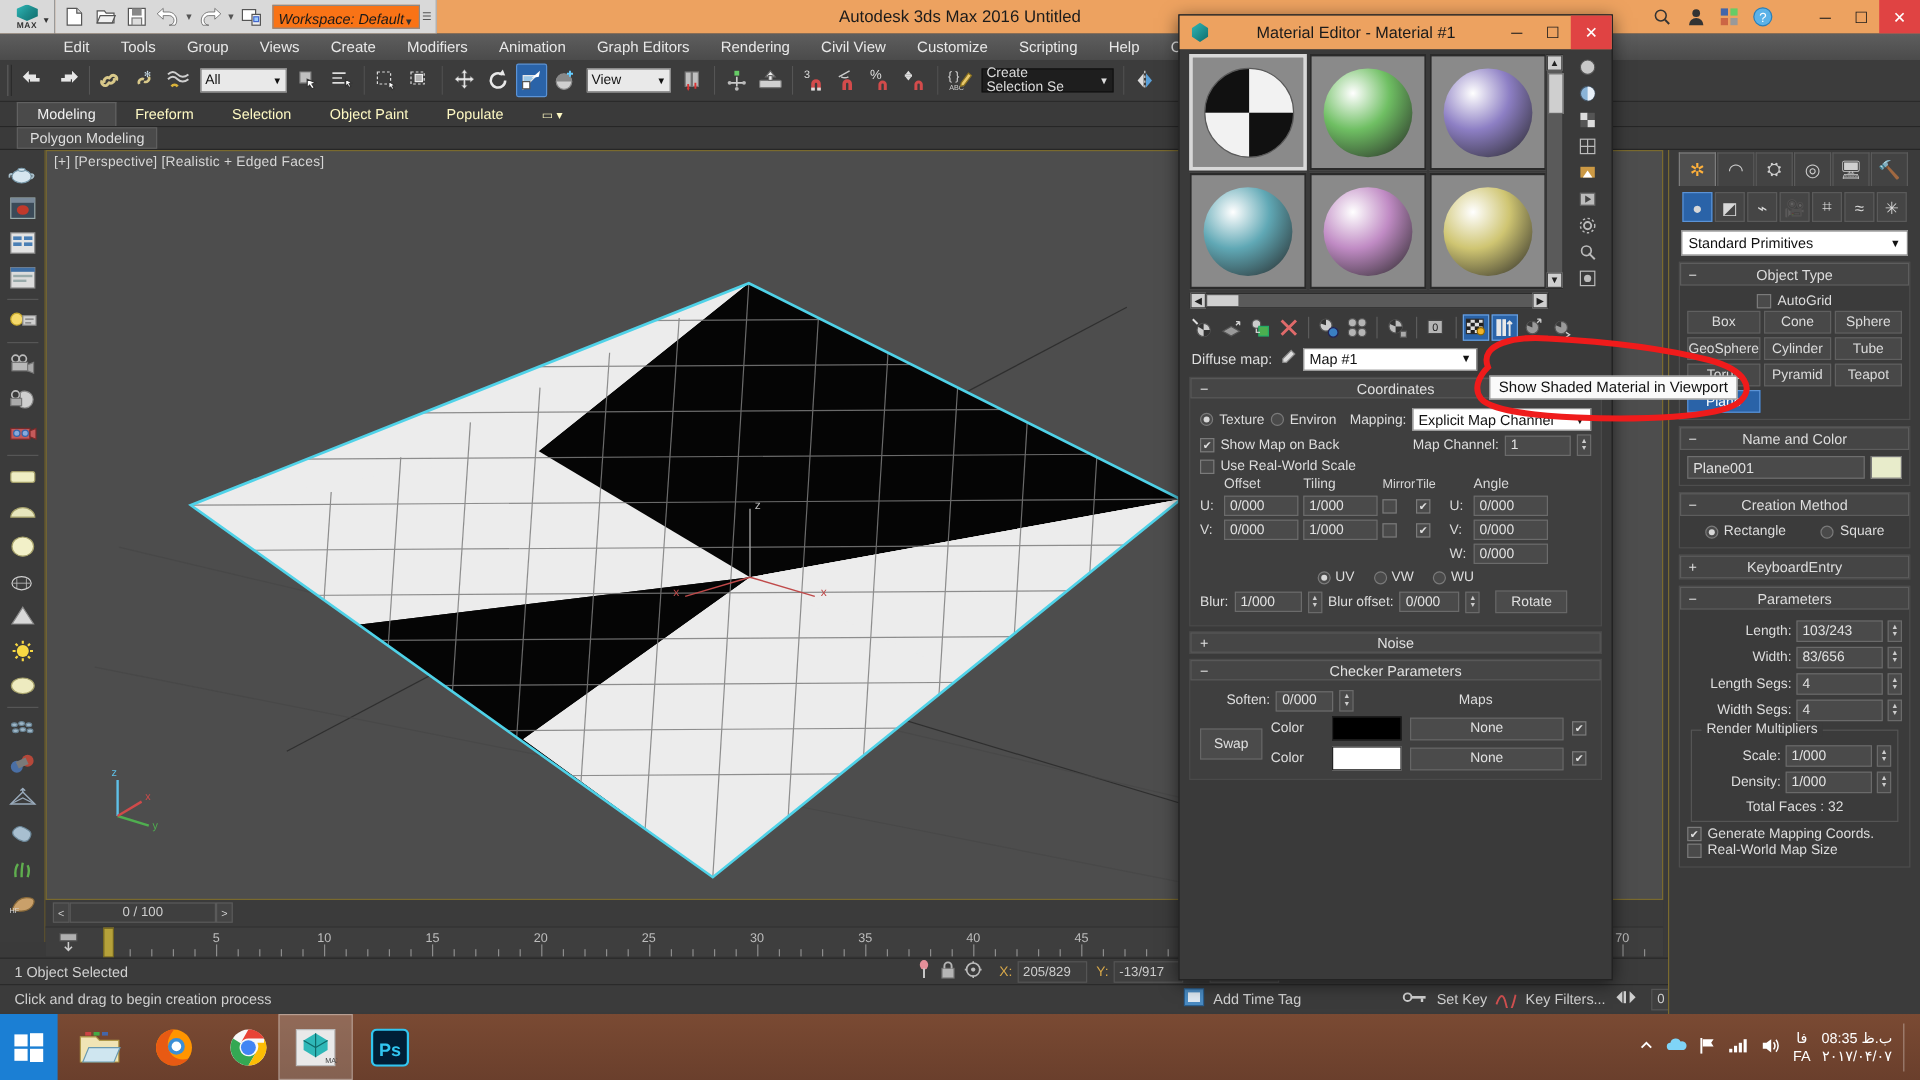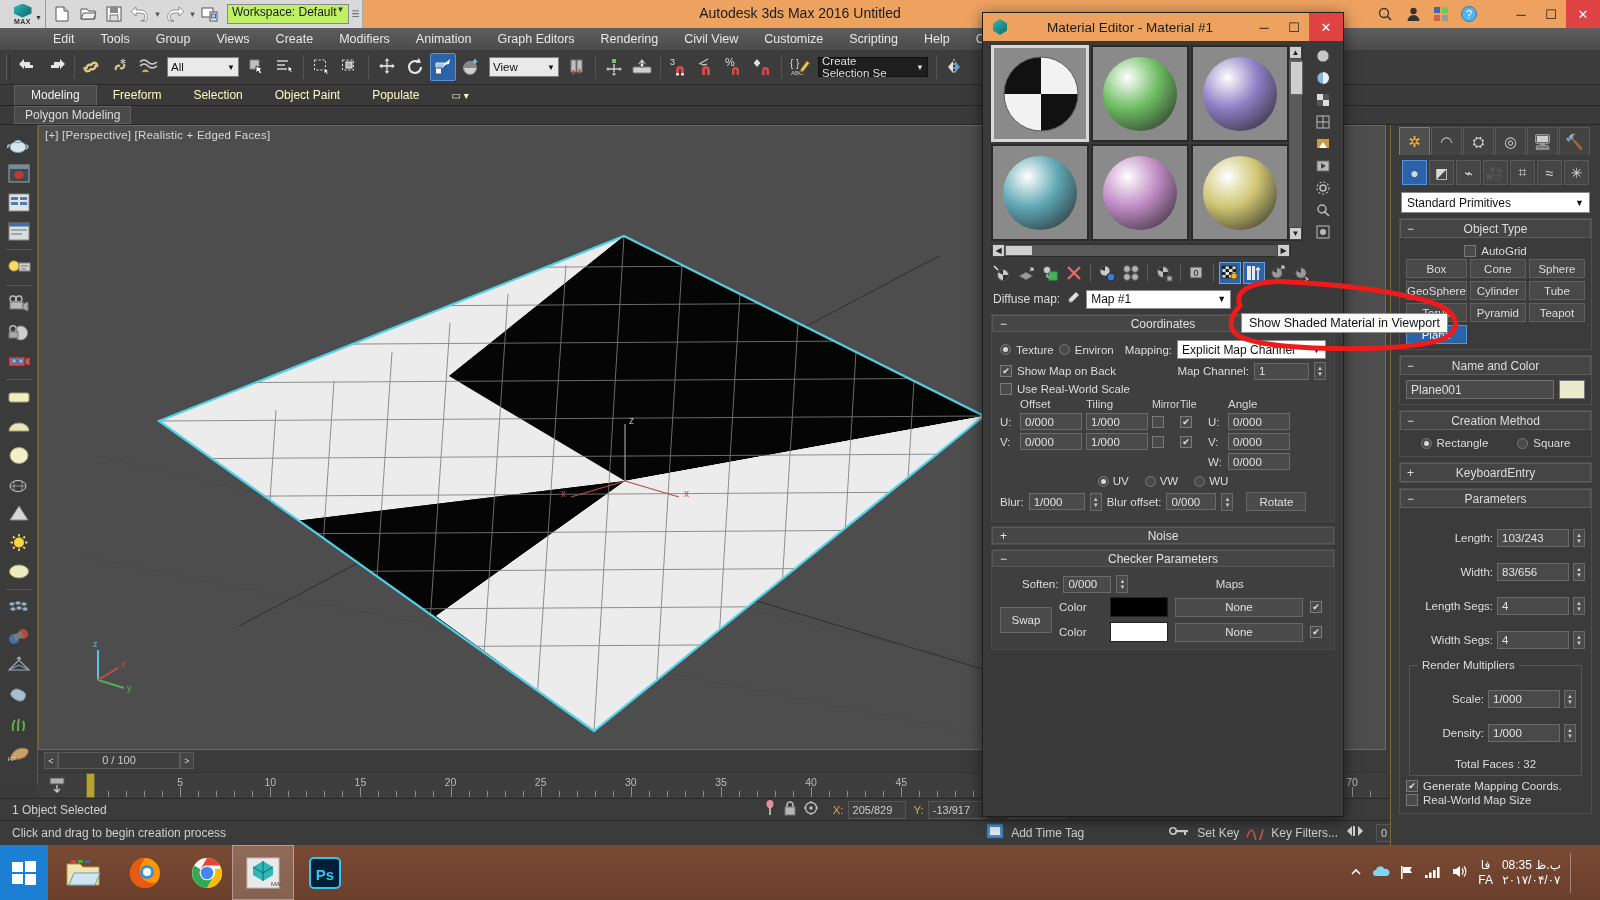--- a/index.html
+++ b/index.html
@@ -16,23 +16,23 @@
   .maxlogo .gem { width:18px; height:14px; background:
       linear-gradient(135deg,#2fb8b8 0%, #1d8c8c 50%, #0f6b6b 100%);
       clip-path:polygon(50% 0,100% 28%,100% 72%,50% 100%,0 72%,0 28%); }
   .maxlogo .mx { font-size:7px; color:#333; font-weight:bold; letter-spacing:.5px; }
   .maxlogo .arr { position:absolute; right:3px; bottom:7px; font-size:7px; color:#333; }
   .qat { height:28px; background:#d9d9d9; display:flex; align-items:center;
          padding:0 4px; gap:2px; border-right:1px solid #aaa; }
   .qbtn { width:24px; height:24px; display:flex; align-items:center; justify-content:center;
           cursor:pointer; }
   .qsep { width:7px; text-align:center; color:#555; font-size:9px; }
-  .wsbox { height:20px; min-width:122px; background:#bef264; border:1px solid #8a8a8a;
-           display:flex; align-items:flex-start; padding:0 4px; font-size:12px; color:#1a1a1a;
-           justify-content:space-between; margin-left:3px; }
+  .wsbox { height:20px; min-width:122px; background:#f97316; border:1px solid #8a8a8a;
+           display:flex; align-items:flex-end; padding:0 4px; font-size:12px; color:#1a1a1a;
+           justify-content:space-between; margin-left:3px;font-style:italic; }
   .wsbox .cv { font-size:8px; color:#333; }
   .apptitle { position:absolute; left:0; right:0; text-align:center; top:5px;
               font-size:14px; color:#1b1b1b; pointer-events:none; }
   .winbtns { position:absolute; right:0; top:0; height:28px; display:flex; }
   .winbtn { width:30px; height:28px; display:flex; align-items:center; justify-content:center;
             color:#1b1b1b; font-size:13px; cursor:pointer; }
   .winbtn.close { background:#e04343; color:#fff; width:34px; }
   .tbextra { position:absolute; right:120px; top:3px; display:flex; gap:6px; align-items:center; }
   .tbico { width:22px; height:22px; display:flex; align-items:center; justify-content:center; cursor:pointer; }
 
@@ -143,21 +143,21 @@
             margin:2px 0; }
   .chk { width:12px; height:12px; background:#4a4a4a; border:1px solid #7a7a7a;
          display:flex; align-items:center; justify-content:center; font-size:9px; color:#e0e0e0; cursor:pointer; }
   .rad { width:11px; height:11px; border-radius:50%; background:#4a4a4a; border:1px solid #7a7a7a;
          display:flex; align-items:center; justify-content:center; cursor:pointer; }
   .rad .dot { width:5px; height:5px; border-radius:50%; background:#d8d8d8; }
   .namerow { display:flex; gap:5px; align-items:center; }
   .nametxt { flex:1; height:19px; background:#4a4a4a; border:1px solid #6e6e6e;
              color:#e0e0e0; font-size:12px; padding:0 4px; display:flex; align-items:center; }
   .swatch { width:26px; height:19px; border:1px solid #777; }
-  .prow { display:flex; align-items:center; justify-content:flex-end; gap:4px; margin:16px 0; }
+  .prow { display:flex; align-items:center; justify-content:flex-end; gap:4px; margin:4px 0; }
   .plabel { font-size:11.5px; color:#ddd; }
   .spin { width:72px; height:18px; background:#4a4a4a; border:1px solid #6a6a6a;
           color:#e2e2e2; font-size:11.5px; padding:0 4px; display:flex; align-items:center; }
   .spinb { width:12px; height:18px; background:#4a4a4a; border:1px solid #6a6a6a;
            display:flex; flex-direction:column; align-items:center; justify-content:center;
            font-size:6px; line-height:6px; color:#ccc; cursor:pointer; }
   .group { border:1px solid #555; margin:7px 3px 4px 3px; padding:8px 5px 5px 5px; position:relative; }
   .grouplbl { position:absolute; top:-7px; left:8px; background:#3b3b3b; padding:0 4px;
               font-size:11.5px; color:#ddd; }
 
@@ -222,21 +222,21 @@
 
   
   .taskbar { position:absolute; left:0; top:845px; width:1600px; height:55px;
              background:linear-gradient(#7a4a33,#6a3f2c); }
   .tbstart { position:absolute; left:0; top:0; width:48px; height:55px;
              background:#1b7fd4; display:flex; align-items:center; justify-content:center; cursor:pointer; }
   .tbapp { position:absolute; top:0; width:62px; height:55px; display:flex;
            align-items:center; justify-content:center; cursor:pointer; }
   .tbapp.active { background:rgba(255,255,255,.18); border:1px solid rgba(255,255,255,.35); }
   .tray { position:absolute; right:0; top:0; height:55px; display:flex; align-items:center;
-          gap:9px; padding-right:24px; color:#fff; font-size:11px; }
+          gap:9px; padding-right:8px; color:#fff; font-size:11px; }
   .clock { text-align:center; line-height:15px; font-size:12px; color:#fff; }
   .langbox { text-align:center; line-height:15px; font-size:12px; color:#fff; }
 </style>
 </head>
 <body>
 
 <div id="root">
 
   <div class="titlebar">
     <div class="maxlogo">

